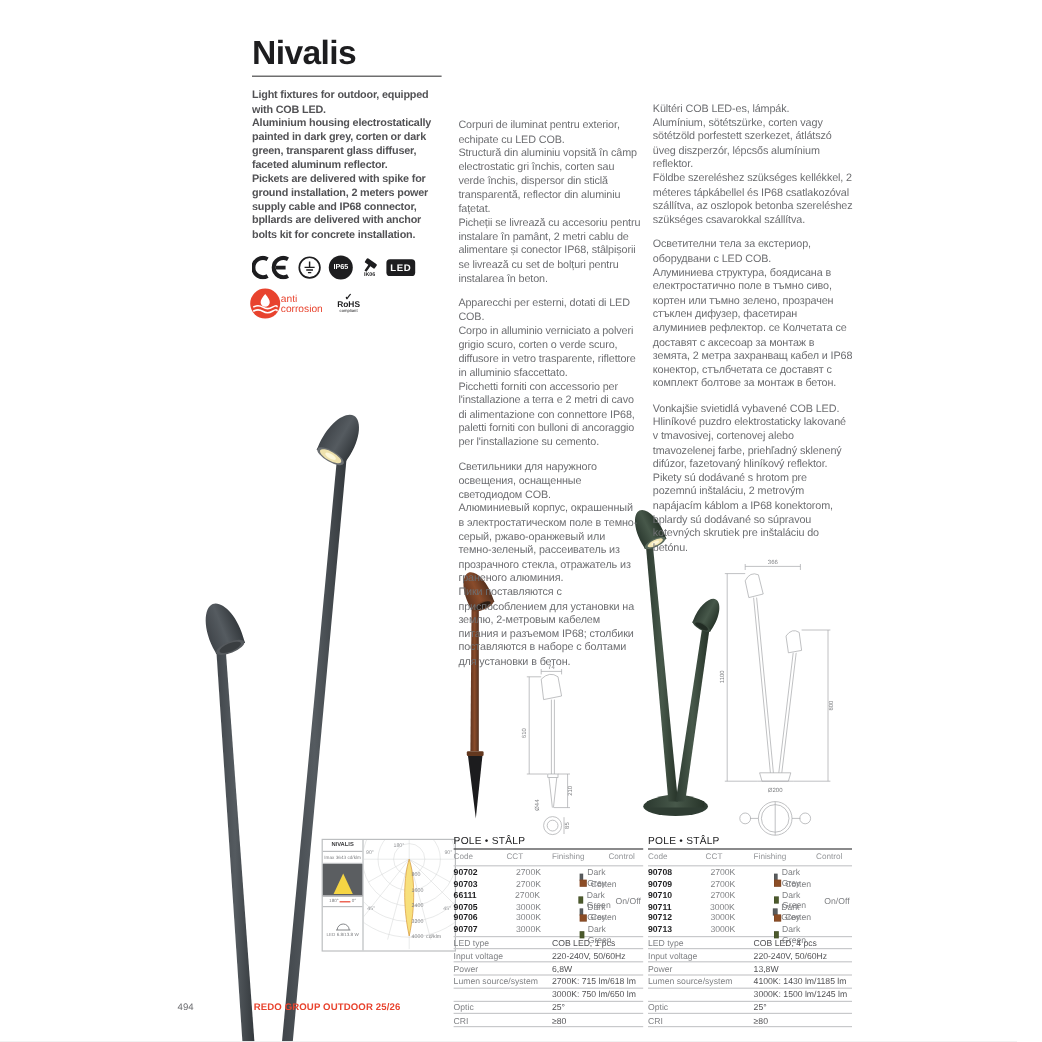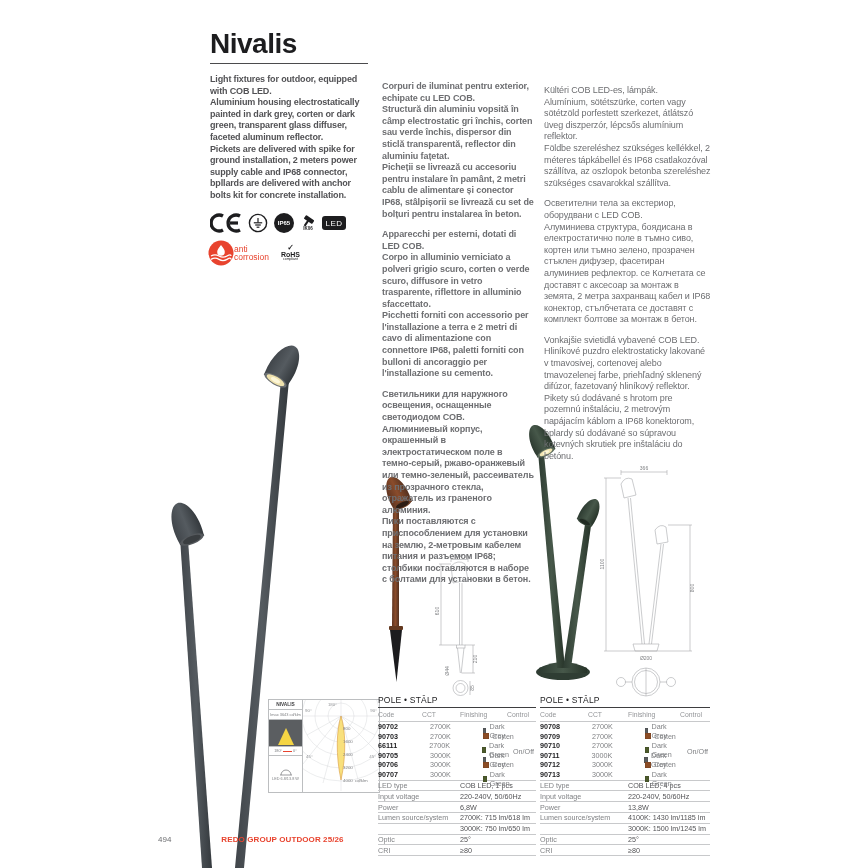--- a/index.html
+++ b/index.html
@@ -13,21 +13,21 @@
 
   
   .desc{font-size:9px;line-height:11.6px;white-space:pre-line;letter-spacing:-.1px;}
   .desc.en{color:#525255;font-weight:bold;letter-spacing:-.15px;}
 
   
   .badges{display:flex;align-items:center;gap:6px;}
   .ip-circle{width:20px;height:20px;border-radius:50%;background:#1d1d1f;color:#fff;
              display:flex;align-items:center;justify-content:center;font-size:6px;font-weight:bold;}
   .led-badge{width:24px;height:14px;border-radius:3px;background:#1d1d1f;color:#fff;
-             display:flex;align-items:center;justify-content:center;font-size:8px;font-weight:normal;letter-spacing:.5px;}
+             display:flex;align-items:center;justify-content:center;font-size:8px;font-weight:bold;letter-spacing:.5px;}
   .ik{display:flex;flex-direction:column;align-items:center;line-height:1;}
   .ik .lbl{font-size:4.5px;color:#1d1d1f;font-weight:bold;margin-top:-1px;}
   .ac-wrap{display:flex;align-items:center;gap:0;}
   .ac-text{font-size:8.5px;line-height:8.5px;color:#e8432e;}
   .rohs{display:flex;flex-direction:column;align-items:center;line-height:1;margin-left:6px;}
   .rohs .r1{font-size:7px;font-weight:bold;color:#1d1d1f;}
   .rohs .r2{font-size:3.5px;color:#1d1d1f;}
   .rohs .chk{font-size:8px;color:#1d1d1f;font-weight:bold;margin-bottom:-1px;}
 
   
@@ -156,21 +156,21 @@
     </g>
   </svg>
 
   <div class="abs title" style="left:210px;top:28px;">Nivalis</div>
   <div class="abs title-rule" style="left:210px;top:63px;"></div>
 
   <div class="abs desc en" style="left:210px;top:74px;width:158px;">Light fixtures for outdoor, equipped with COB LED.
 Aluminium housing electrostatically painted in dark grey, corten or dark green, transparent glass diffuser, faceted aluminum reflector.
 Pickets are delivered with spike for ground installation, 2 meters power supply cable and IP68 connector, bpllards are delivered with anchor bolts kit for concrete installation.</div>
 
-  <div class="abs" style="left:382px;top:72px;width:152px;font-weight:bold;">
+  <div class="abs" style="left:382px;top:90px;width:152px;">
     <p class="desc">Corpuri de iluminat pentru exterior, echipate cu LED COB.
 Structură din aluminiu vopsită în câmp electrostatic gri închis, corten sau verde închis, dispersor din sticlă transparentă, reflector din aluminiu fațetat.
 Picheții se livrează cu accesoriu pentru instalare în pamânt, 2 metri cablu de alimentare și conector IP68, stâlpișorii se livrează cu set de bolțuri pentru instalarea în beton.</p>
     <p class="desc">Apparecchi per esterni, dotati di LED COB.
 Corpo in alluminio verniciato a polveri grigio scuro, corten o verde scuro, diffusore in vetro trasparente, riflettore in alluminio sfaccettato.
 Picchetti forniti con accessorio per l'installazione a terra e 2 metri di cavo di alimentazione con connettore IP68, paletti forniti con bulloni di ancoraggio per l'installazione su cemento.</p>
     <p class="desc">Светильники для наружного освещения, оснащенные светодиодом COB.
 Алюминиевый корпус, окрашенный в электростатическом поле в темно-серый, ржаво-оранжевый или темно-зеленый, рассеиватель из прозрачного стекла, отражатель из граненого алюминия.
 Пики поставляются с приспособлением для установки на землю, 2-метровым кабелем питания и разъемом IP68; столбики поставляются в наборе с болтами для установки в бетон.</p>
   </div>
@@ -556,18 +556,18 @@
     <div class="s-row">
       <span class="s-lab">Optic</span>
       <span class="val">25°</span>
     </div>
     <div class="s-row t-bottom">
       <span class="s-lab">CRI</span>
       <span class="val">≥80</span>
     </div>
   </div>
 
-  <div class="abs footer" style="left:158px;top:835px;">
+  <div class="abs footer" style="left:148px;top:835px;">
     <span class="pg">494</span>
     <span class="brand">REDO GROUP OUTDOOR 25/26</span>
   </div>
 
 </div>
 
 </body></html>

